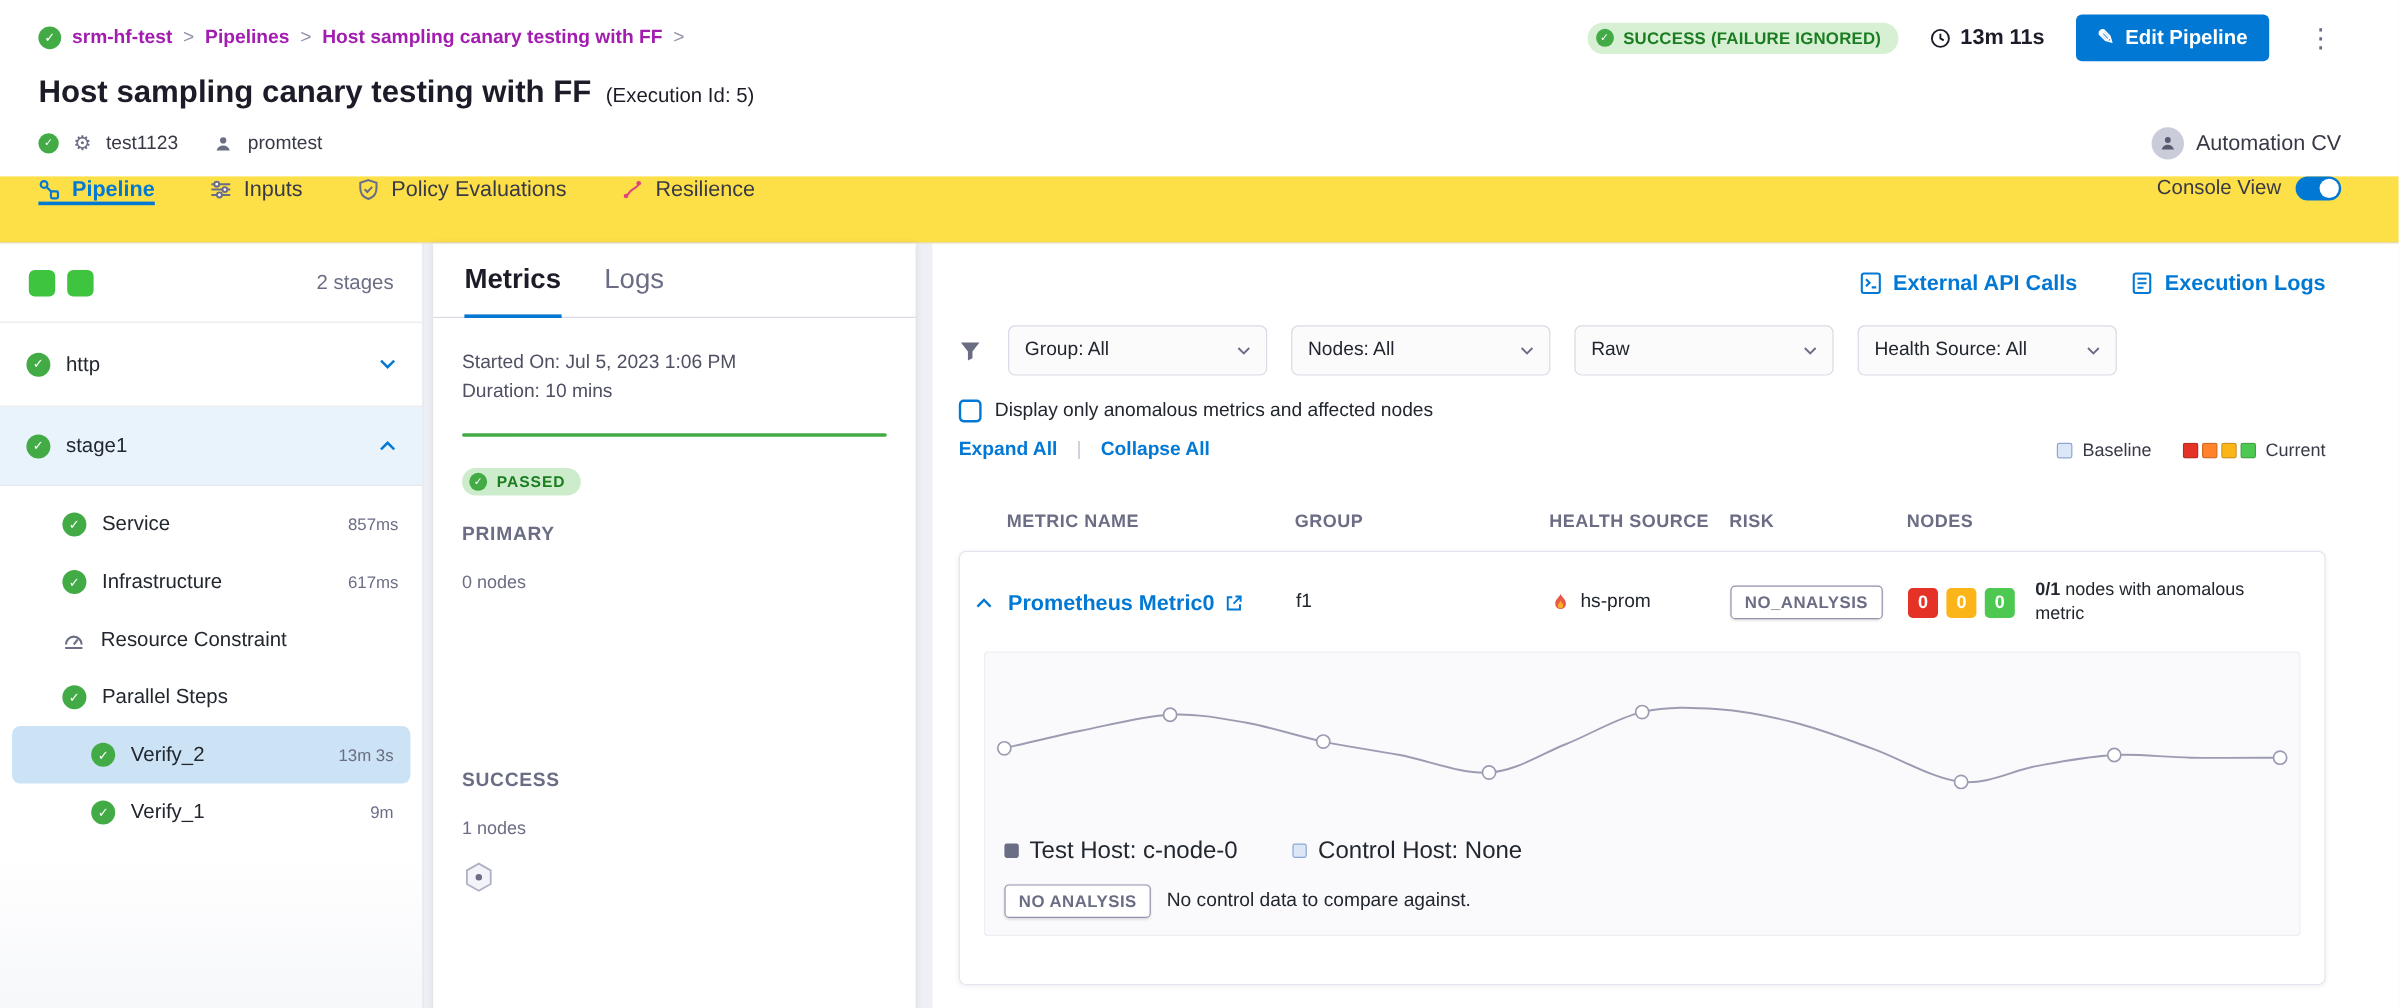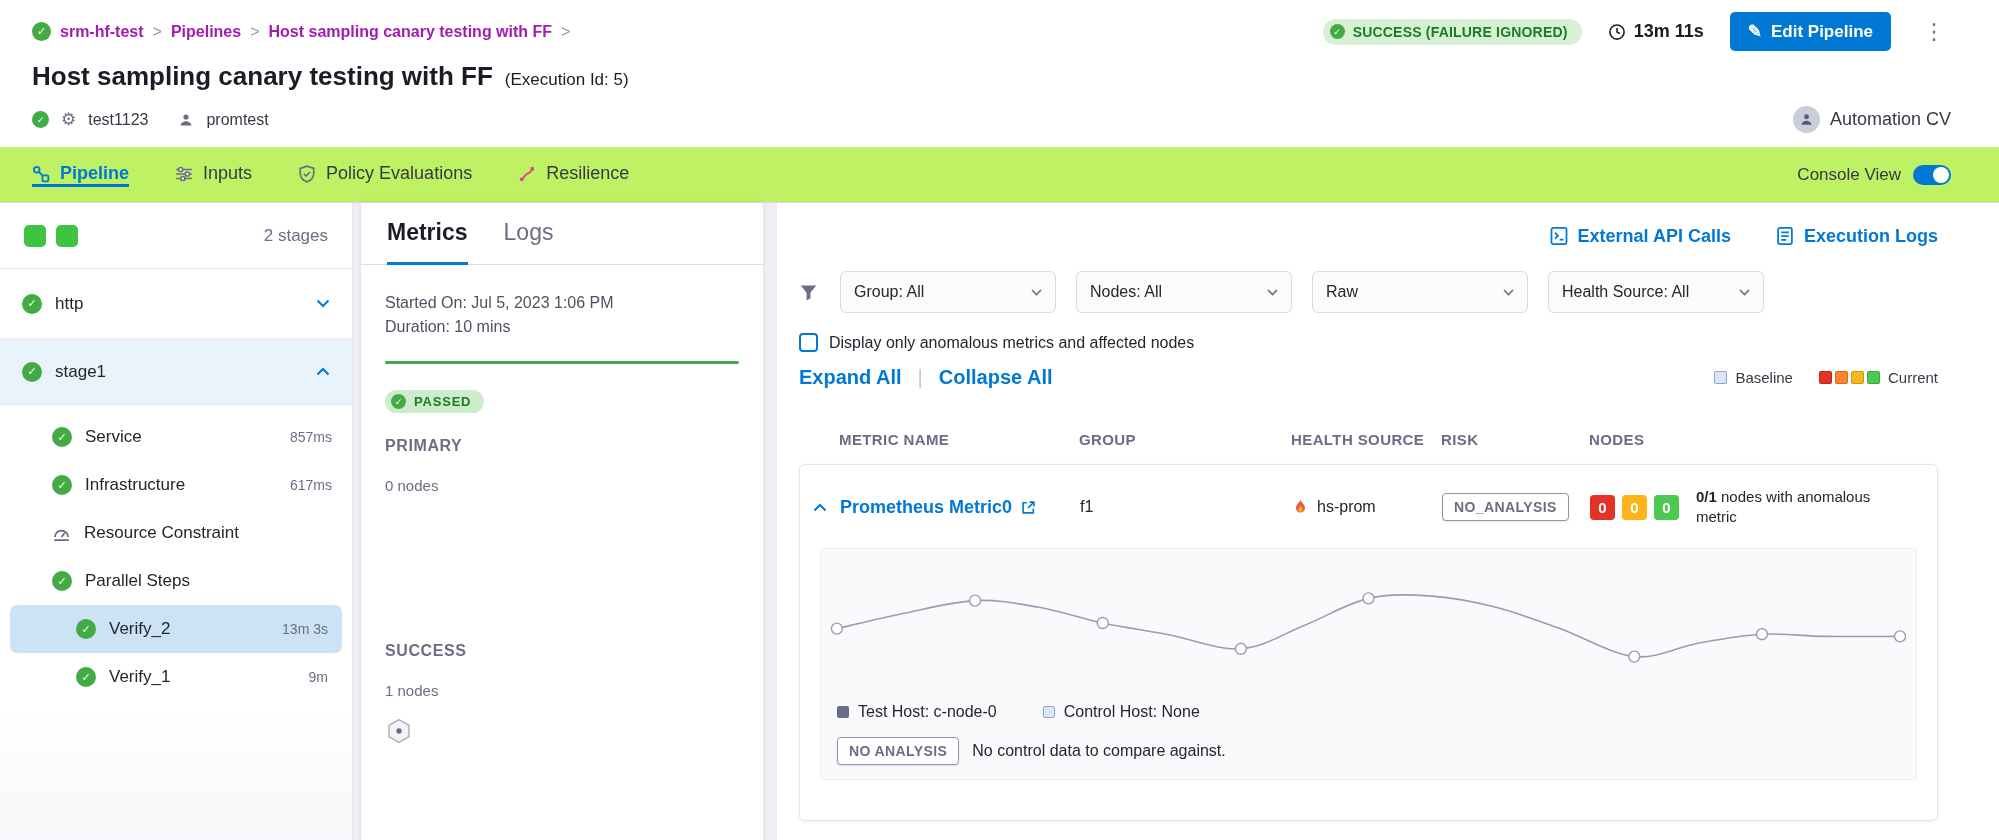--- a/index.html
+++ b/index.html
@@ -25,21 +25,21 @@
   .page-title { font-size:26px; font-weight:700; color:#1c1c28; }
   .exec-id { font-size:17px; color:#1c1c28; font-weight:400; }
   .meta-row { display:flex; align-items:center; justify-content:space-between; margin-top:14px; padding-bottom:14px; }
   .meta-left { display:flex; align-items:center; gap:12px; font-size:16px; color:#383946; }
   .meta-left .sep-gap { width:6px; }
   .gear { color:#6b6d85; font-size:17px; }
   .meta-right { display:flex; align-items:center; gap:10px; font-size:18px; color:#383946; }
   .avatar { width:27px; height:27px; border-radius:50%; background:#caccda; display:flex; align-items:center; justify-content:center; }
 
   
-  .tabbar { display:flex; align-items:center; border-bottom:1px solid #d9dae5; padding:0 48px 0 32px; height:56px; background:#bef264; }
+  .tabbar { display:flex; align-items:flex-start; border-bottom:1px solid #d9dae5; padding:0 48px 0 32px; height:56px; background:#fde047; }
   .tabs { display:flex; align-items:stretch; gap:46px; flex:1; }
   .tab { display:flex; align-items:center; gap:10px; font-size:18px; font-weight:500; color:#383946; cursor:pointer; border-bottom:3px solid transparent; margin-bottom:-1px; }
   .tab.active { color:#0278d5; font-weight:700; border-bottom-color:#0278d5; }
   .console-view { display:flex; align-items:center; gap:12px; font-size:17px; color:#383946; }
   .toggle { width:38px; height:20px; border-radius:11px; background:#0278d5; position:relative; cursor:pointer; }
   .toggle .knob { position:absolute; right:2px; top:2px; width:16px; height:16px; background:#fff; border-radius:50%; }
 
   
   .content { display:flex; height:648px; background:#eef0f5; }
 
@@ -82,21 +82,21 @@
   .top-links { display:flex; justify-content:flex-end; align-items:center; gap:44px; height:38px; }
   .top-link { display:flex; align-items:center; gap:9px; color:#0278d5; font-size:18px; font-weight:700; cursor:pointer; }
   .filter-row { display:flex; align-items:center; gap:20px; margin-top:16px; }
   .funnel { display:flex; margin-right:2px; }
   .select { width:216px; height:42px; border:1px solid #d9dae5; background:#fbfbfc; border-radius:6px; display:flex; align-items:center; justify-content:space-between; padding:0 13px; cursor:pointer; }
   .select .sel-lbl { font-size:16px; color:#22272f; }
   .checkbox-row { display:flex; align-items:center; gap:11px; margin-top:20px; }
   .checkbox { width:19px; height:19px; border:2px solid #0278d5; border-radius:4px; background:#fff; cursor:pointer; flex:none; }
   .checkbox-row .lbl { font-size:16px; color:#22272f; }
   .expand-row { display:flex; align-items:center; justify-content:space-between; margin-top:14px; }
-  .expand-links { display:flex; align-items:center; gap:16px; font-size:20px; }
+  .expand-links { display:flex; align-items:center; gap:16px; font-size:16px; }
   .expand-links .lnk { color:#0278d5; font-weight:600; cursor:pointer; }
   .expand-links .div { color:#c6c7d4; }
   .legend { display:flex; align-items:center; gap:26px; }
   .legend-group { display:flex; align-items:center; gap:8px; font-size:15px; color:#383946; }
   .legend-sq { width:13px; height:13px; border-radius:2px; border:1px solid rgba(0,0,0,.18); }
   .legend-sq.baseline { border-color:#8aa6d6; }
   .legend-swatches { display:flex; gap:3px; }
 
   .table-header { display:grid; grid-template-columns:40px 240px 212px 150px 148px 1fr; margin-top:42px; padding:0 0 16px 0; }
   .th { font-size:15px; font-weight:700; color:#6b6d85; letter-spacing:.4px; }
@@ -110,21 +110,21 @@
   .hs-cell { display:flex; align-items:center; gap:8px; }
   .risk-badge { display:inline-block; border:1px solid #9293ab; color:#6b6d85; background:#fff; font-size:14px; font-weight:700; letter-spacing:.4px; padding:5px 11px; border-radius:4px; box-shadow:0 1px 2px rgba(40,41,61,.12); }
   .nodes-cell { display:flex; align-items:center; gap:7px; }
   .count-badge { width:25px; height:25px; border-radius:4px; color:#fff; font-size:15px; font-weight:700; display:flex; align-items:center; justify-content:center; }
   .nodes-summary { margin-left:10px; width:210px; font-size:15px; color:#22272f; line-height:1.35; }
   .nodes-summary b { font-weight:700; }
 
   .chart-box { margin:6px 20px 0 20px; background:#fafafc; border:1px solid #ededf3; border-radius:3px; padding-bottom:8px; }
   .chart-svg { display:block; width:100%; height:150px; }
   .chart-legend { display:flex; align-items:center; gap:46px; padding:4px 16px 8px 16px; }
-  .cl-item { display:flex; align-items:center; gap:9px; font-size:16px; color:#22272f; }
+  .cl-item { display:flex; align-items:center; gap:9px; font-size:20px; color:#22272f; }
   .cl-sq { width:12px; height:12px; border-radius:2px; }
   .cl-sq.test { background:#6b6d85; }
   .cl-sq.control { background:#dbe6f7; border:1px solid #8aa6d6; }
   .analysis-row { display:flex; align-items:center; gap:13px; padding:8px 16px 6px 16px; }
   .na-badge { display:inline-block; border:1px solid #9293ab; color:#6b6d85; background:#fff; font-size:14px; font-weight:700; letter-spacing:.4px; padding:5px 11px; border-radius:4px; box-shadow:0 1px 2px rgba(40,41,61,.12); }
   .analysis-msg { font-size:16px; color:#22272f; }
   svg { display:block; }
 </style>
 </head>
 <body>

